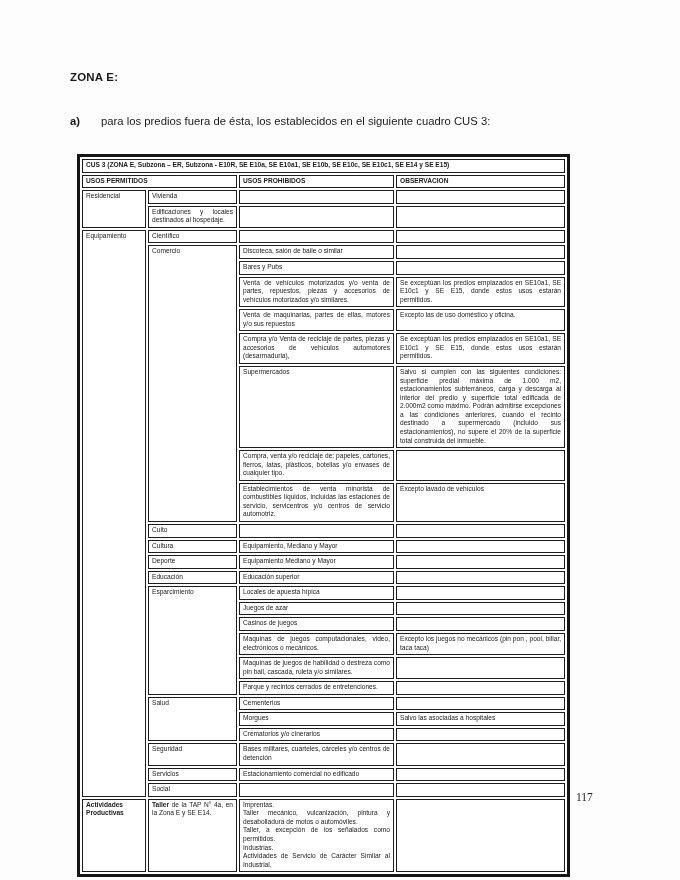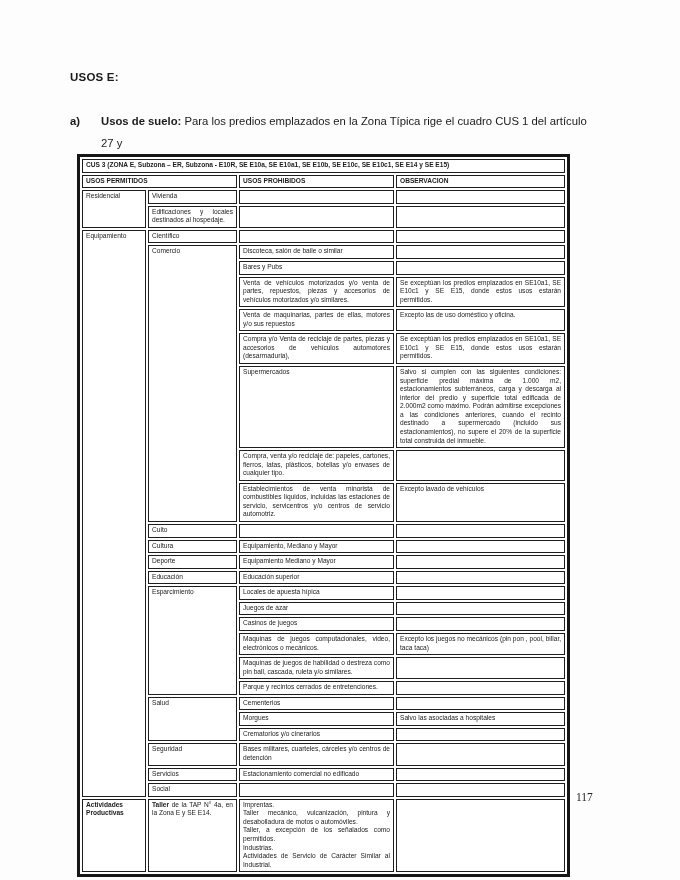--- a/index.html
+++ b/index.html
@@ -55,26 +55,25 @@
     position:absolute;left:576px;top:791px;
     font-family:"Liberation Serif", serif;
     font-size:11.5px;color:#222;
   }
 </style>
 </head>
 <body>
 
 <div class="page">
 
-  <div class="heading">USOS E:</div>
+  <div class="heading">ZONA E:</div>
 
   <div class="intro">
     <span class="marker">a)</span>
     <div class="intro-text">
-      <div><b>Usos de suelo:</b><span> Para los predios emplazados en la Zona Típica rige el cuadro CUS 1 del artículo 27 y</span></div>
       <div>para los predios fuera de ésta, los establecidos en el siguiente cuadro CUS 3:</div>
     </div>
   </div>
 
   <table class="cus">
     <colgroup>
       <col style="width:64px">
       <col style="width:89px">
       <col style="width:155px">
       <col style="width:169px">

